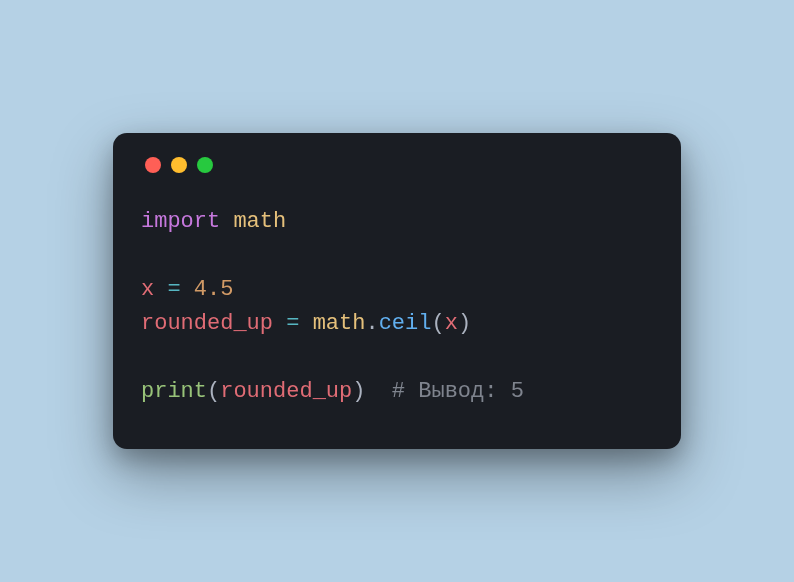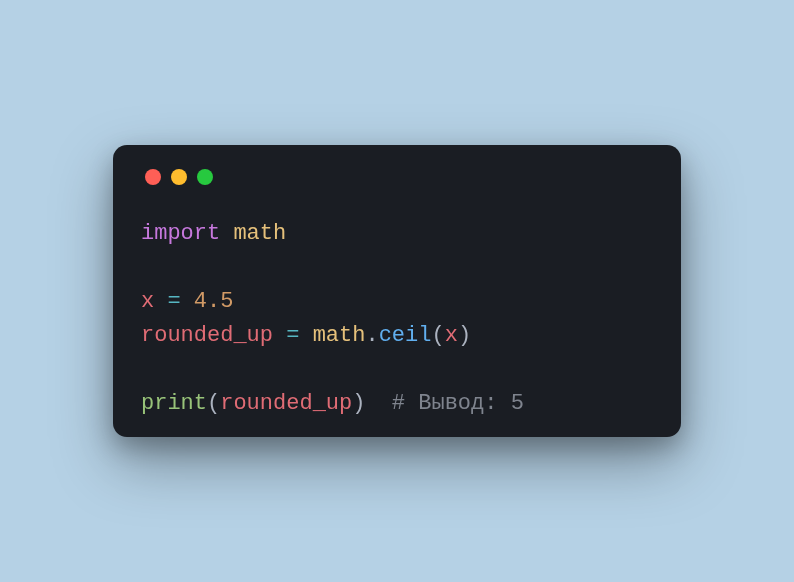--- a/index.html
+++ b/index.html
@@ -14,21 +14,21 @@
       display: flex;
       align-items: center;
       justify-content: center;
       font-family: "SF Mono", "Monaco", "Consolas", "Courier New", monospace;
     }
     .window {
       width: 568px;
       background: #1a1d23;
       border-radius: 14px;
       box-shadow: 0 25px 60px rgba(0, 0, 0, 0.35), 0 10px 25px rgba(0, 0, 0, 0.25);
-      padding: 24px 28px 16px 28px;
+      padding: 24px 28px 40px 28px;
     }
     .traffic-lights {
       display: flex;
       gap: 10px;
       margin-bottom: 32px;
       padding-left: 4px;
     }
     .traffic-light {
       width: 16px;
       height: 16px;

